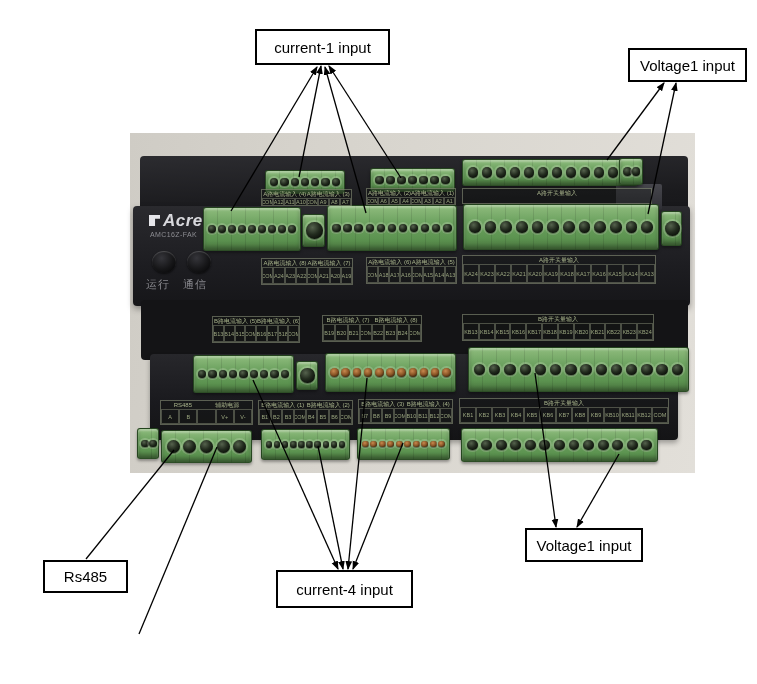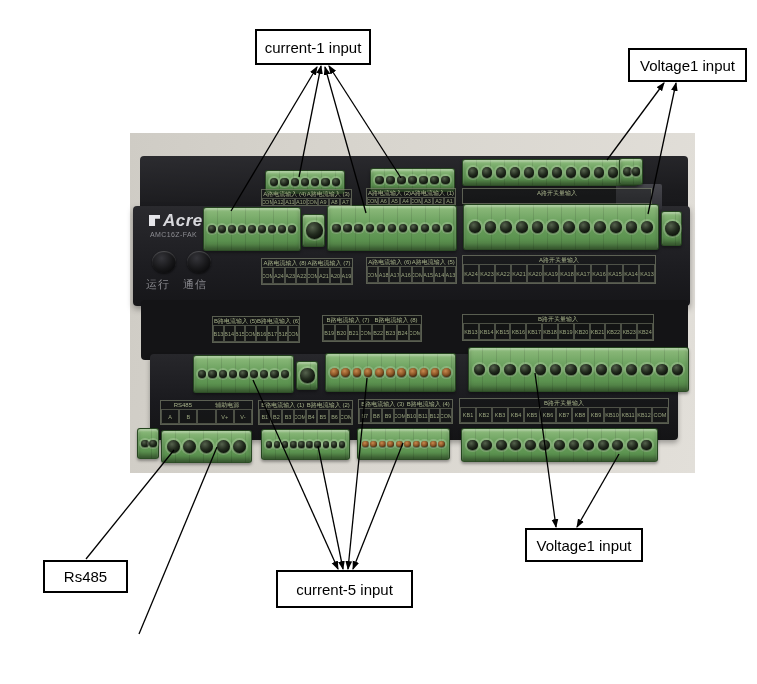--- a/index.html
+++ b/index.html
@@ -49,21 +49,21 @@
         color:#9aa57f;white-space:nowrap;overflow:hidden;}
   .led{position:absolute;border-radius:50%;
         background:radial-gradient(circle at 40% 32%,#35353a 0%,#161618 55%,#060607 90%);
         box-shadow:inset 0 1px 1px rgba(255,255,255,.2),0 1px 2px rgba(0,0,0,.6);}
   .led-label{position:absolute;color:#87878c;font-size:11px;letter-spacing:1px;white-space:nowrap;}
   
   .lines-svg{position:absolute;left:0;top:0;z-index:5;pointer-events:none;}
   .callout{position:absolute;z-index:6;background:#ffffff;border:2px solid #000;
            display:flex;align-items:center;justify-content:center;box-sizing:border-box;
            font-size:15px;color:#000;white-space:nowrap;}
-  .co-current1{left:255px;top:29px;width:116px;height:36px;}
+  .co-current1{left:255px;top:29px;width:135px;height:36px;}
   .co-voltage1top{left:628px;top:48px;width:119px;height:34px;}
   .co-voltage1bottom{left:525px;top:528px;width:118px;height:34px;}
   .co-current2{left:276px;top:570px;width:137px;height:38px;}
   .co-rs485{left:43px;top:560px;width:85px;height:33px;}
   .co-dc{left:28px;top:636px;width:158px;height:36px;}
 </style>
 </head>
 <body>
 
 <div id="canvas">
@@ -489,18 +489,18 @@
   <div class="callout co-current1">
     <span>current-1 input</span>
   </div>
   <div class="callout co-voltage1top">
     <span>Voltage1 input</span>
   </div>
   <div class="callout co-voltage1bottom">
     <span>Voltage1 input</span>
   </div>
   <div class="callout co-current2">
-    <span>current-5 input</span>
+    <span>current-4 input</span>
   </div>
   <div class="callout co-rs485">
     <span>Rs485</span>
   </div>
 </div>
 
 </body></html>

